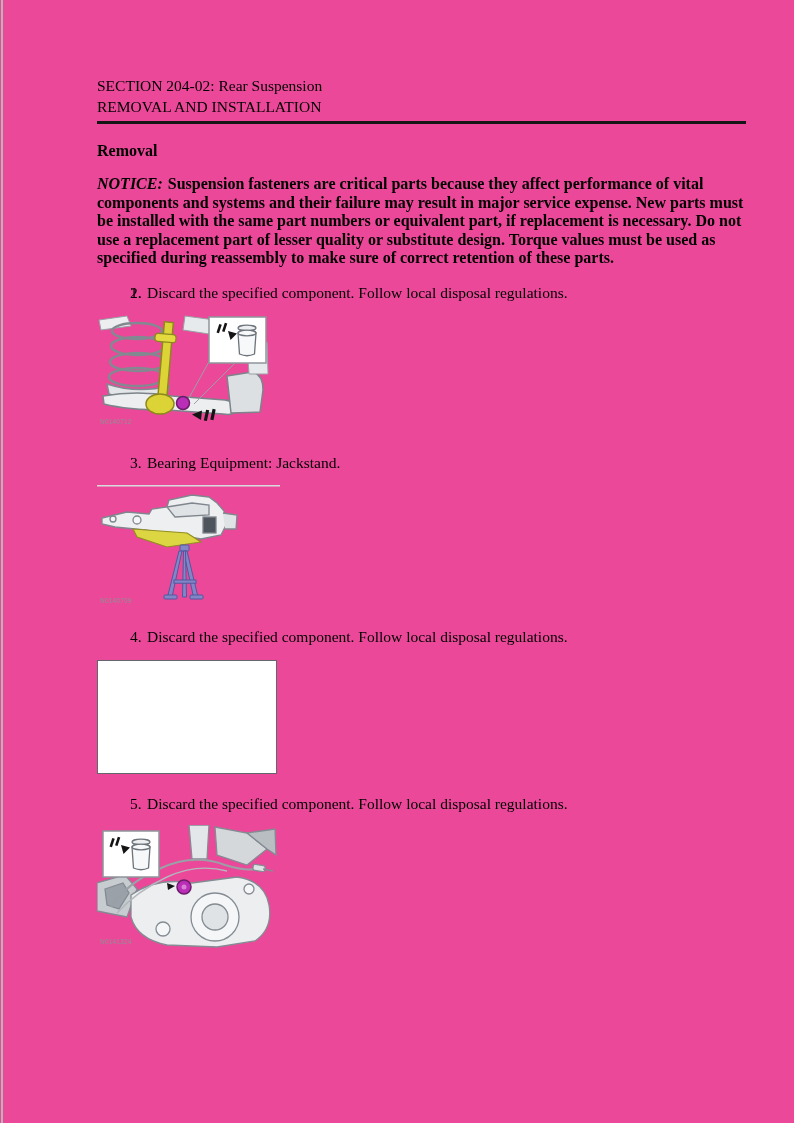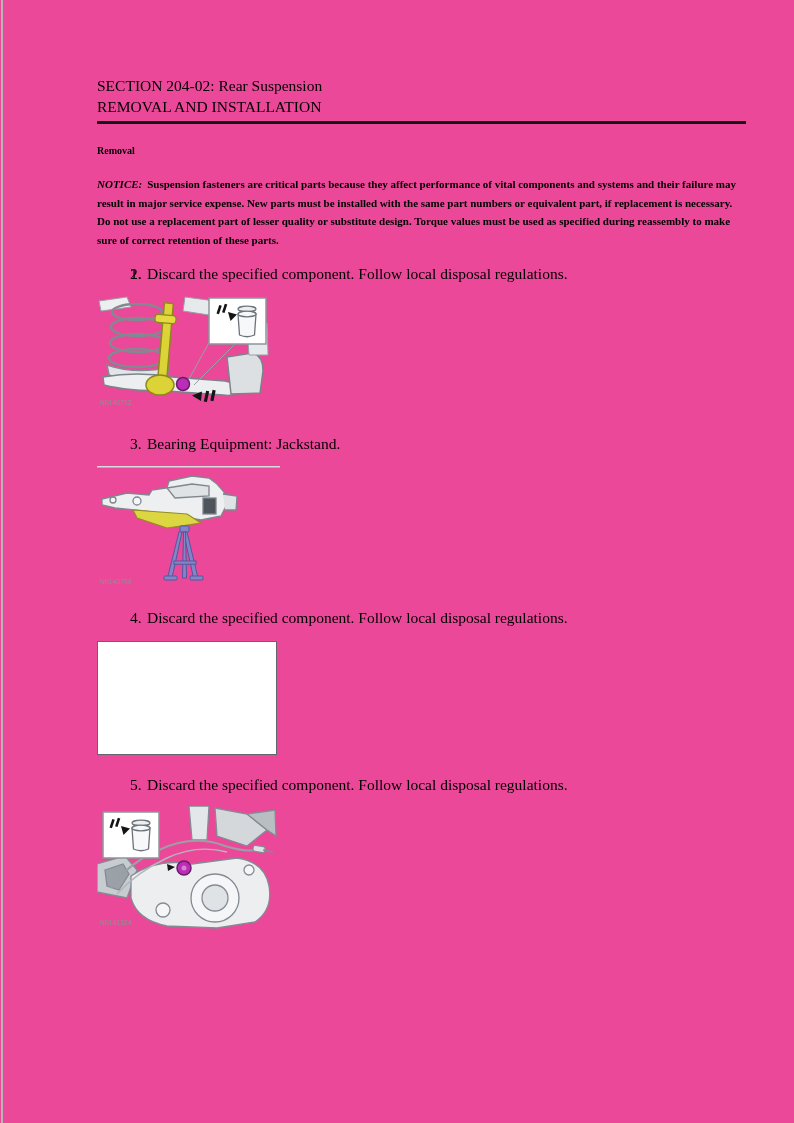--- a/index.html
+++ b/index.html
@@ -5,22 +5,22 @@
   html,body { margin:0; padding:0; background:#ffffff; }
   .page {
     position:relative; width:794px; height:1123px; background:#ec4899;
     font-family:"Liberation Serif", serif; color:#000; overflow:hidden;
   }
   .edge-line { position:absolute; left:1px; top:0; width:2px; height:100%; background:#b6b6b6; }
   .content { padding:76px 48px 0 97px; }
   .hdr-line { font-size:15.5px; line-height:20.5px; }
   .rule { height:3px; background:#151515; margin-top:4px; }
   .doc-title { font-family:"Liberation Sans", sans-serif; font-weight:bold; font-size:15px; line-height:19px; margin:12px 0 0 0; }
-  .removal-hd { font-size:10px; line-height:19px; font-weight:bold; margin:17px 0 0 0; }
-  .notice { font-weight:bold; font-size:11px; line-height:18.6px; margin:15px 0 0 0; max-width:649px; }
+  .removal-hd { font-size:16px; line-height:19px; font-weight:bold; margin:17px 0 0 0; }
+  .notice { font-weight:bold; font-size:16px; line-height:18.6px; margin:15px 0 0 0; max-width:649px; }
   .notice-label { font-style:italic; margin-right:5px; }
   .step { position:relative; padding-left:50px; font-size:15.5px; line-height:18px; max-width:638px; box-sizing:border-box; }
   .step .num { position:absolute; left:33px; }
   .s1 { margin-top:16px; } .s2 { margin-top:16px; } .s3 { margin-top:22px; }
   .s4 { margin-top:17px; } .s5 { margin-top:21px; }
   .doc-link { color:#000; text-decoration:underline; }
   .fig { margin:0; }
   .f1 { margin-top:12px; } .f2 { margin-top:13px; } .f3 { margin-top:12px; }
   .figlabel { font-family:"Liberation Sans", sans-serif; font-size:6.5px; fill:#8d9195; letter-spacing:0.2px; }
   .empty-box { margin-top:14px; width:178px; height:112px; border:1.5px solid #63676b; background:#fff; }

